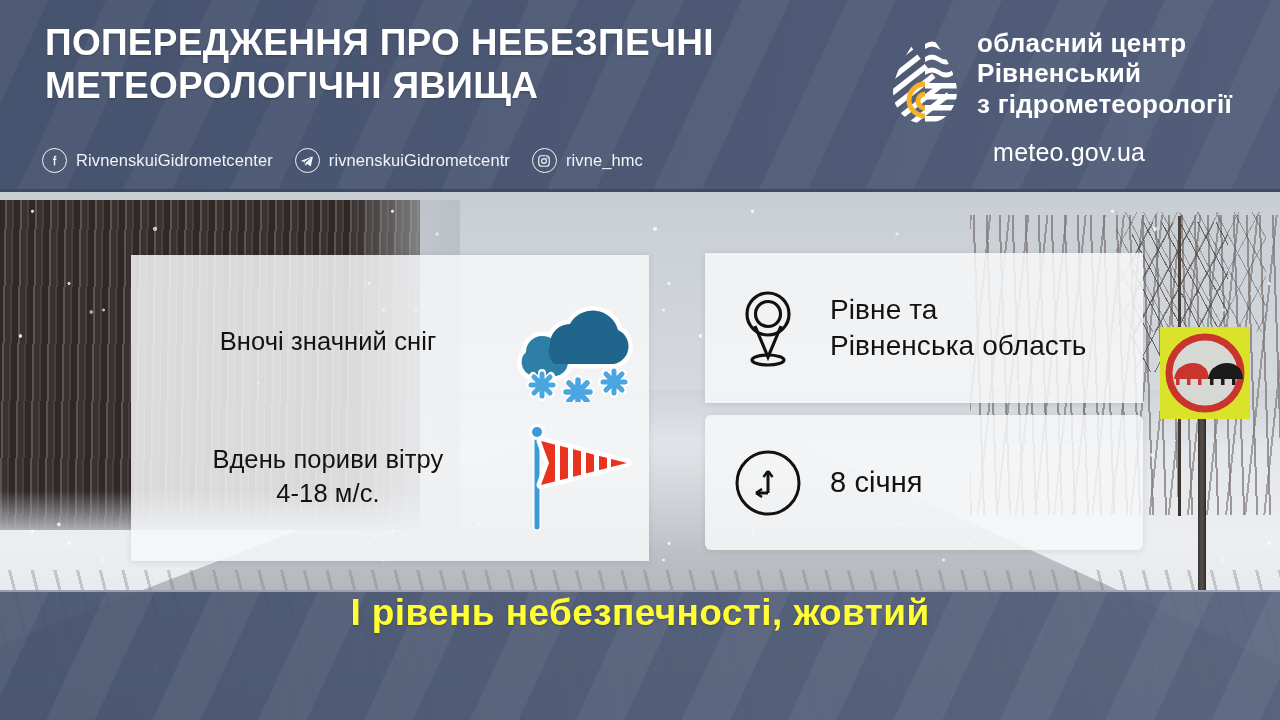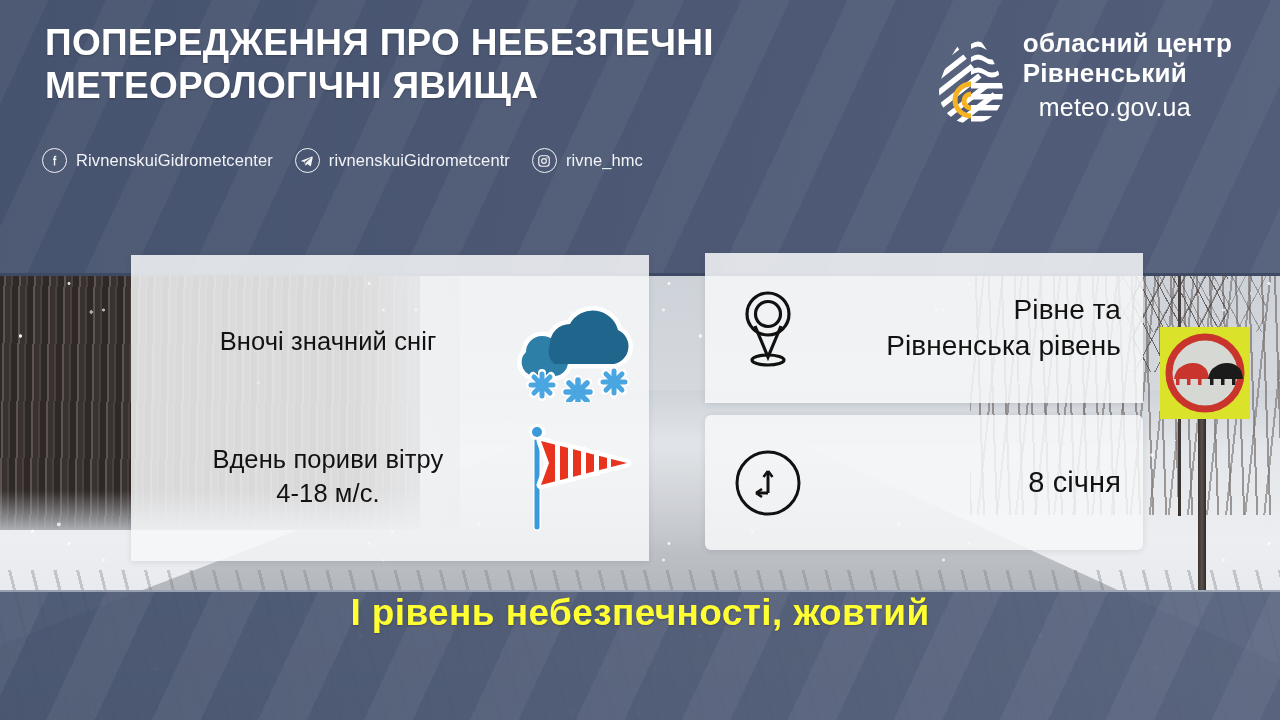--- a/index.html
+++ b/index.html
@@ -82,21 +82,21 @@
       radial-gradient(circle at 95% 60%, rgba(255,255,255,.6) 1.3px, transparent 1.9px),
       radial-gradient(circle at 80% 72%, rgba(255,255,255,.55) 1.6px, transparent 2.1px),
       radial-gradient(circle at 68% 16%, rgba(255,255,255,.5) 1.2px, transparent 1.7px);
     background-size:340px 300px, 420px 380px, 300px 260px, 500px 440px,
                     360px 320px, 480px 400px, 280px 250px, 400px 350px,
                     460px 390px, 520px 430px, 380px 330px;
   }
 
   
   .header {
-    position:absolute; left:0; top:0; width:1280px; height:276px;
+    position:absolute; left:0; top:0; width:1280px; height:192px;
     background:
       repeating-linear-gradient(115deg,
         rgba(255,255,255,.045) 0px, rgba(255,255,255,.045) 44px,
         rgba(255,255,255,0) 44px, rgba(255,255,255,0) 96px),
       linear-gradient(100deg, #46536e 0%, #4c5873 45%, #525e79 100%);
     border-bottom:3px solid #3e4a63;
   }
   .header-title {
     position:absolute; left:45px; top:22px; width:760px;
     color:#ffffff; font-size:37px; line-height:1.16;
@@ -109,21 +109,21 @@
     width:25px; height:25px; border-radius:50%; border:1.8px solid #f2f4f7;
     display:flex; align-items:center; justify-content:center; flex:0 0 auto;
   }
   .social-name { color:#f1f3f6; font-size:16.5px; letter-spacing:.1px; white-space:nowrap; }
 
   
   .logo-block { position:absolute; right:48px; top:26px; display:flex; align-items:flex-start; gap:16px; }
   .logo-mark { width:72px; height:105px; flex:0 0 auto; }
   .logo-text { padding-top:2px; }
   .logo-line { color:#fff; font-size:26px; font-weight:bold; line-height:1.17; letter-spacing:.2px; white-space:nowrap; }
-  .logo-site { color:#fff; font-size:25px; line-height:1.2; margin-top:3px; margin-left:16px; letter-spacing:.2px; }
+  .logo-site { color:#fff; font-size:25px; line-height:1.2; margin-top:18px; margin-left:16px; letter-spacing:.2px; }
 
   
   .panel {
     position:absolute;
     background:rgba(246,247,248,.86);
     box-shadow:0 1px 6px rgba(40,48,64,.12);
   }
   .panel-left { left:131px; top:255px; width:518px; height:306px; }
   .panel-loc  { left:705px; top:253px; width:438px; height:150px; }
   .panel-date { left:705px; top:415px; width:438px; height:135px;border-radius:6px; }
@@ -133,21 +133,21 @@
   .left-row-2 { top:152px; height:140px; }
   .left-text {
     flex:1 1 auto; text-align:center; color:#121212;
     font-size:25.5px; line-height:1.32; padding-left:26px; letter-spacing:.1px;
   }
   .left-icon { width:150px; flex:0 0 auto; display:flex; align-items:center; justify-content:center; }
 
   .right-row { position:absolute; inset:0; display:flex; align-items:center; }
   .right-icon { width:125px; flex:0 0 auto; display:flex; align-items:center; justify-content:center; }
   .right-text {
-    flex:1 1 auto; text-align:right; color:#121212;
+    flex:1 1 auto; text-align:left; color:#121212;
     font-size:28px; line-height:1.3; padding-right:22px; letter-spacing:.1px;
   }
   .right-text.date { font-size:29px; }
 
   
   .road-sign { position:absolute; left:1160px; top:327px; width:90px; height:92px; }
   .sign-post {
     position:absolute; left:1198px; top:415px; width:8px; height:175px;
     background:linear-gradient(to right,#3c3431,#58504c,#2f2926);
   }
@@ -252,20 +252,21 @@
 
           <g fill="none" stroke="#f5b323" stroke-width="5">
             <path d="M36 58 a16 16 0 0 0 -16 16 a16 16 0 0 0 16 16"></path>
             <path d="M36 68 a7 7 0 0 0 -7 7 a7 7 0 0 0 7 7"></path>
           </g>
         </g>
       </svg>
       <div class="logo-text">
         <div class="logo-line">обласний центр</div>
         <div class="logo-line">Рівненський</div>
+        <div class="logo-line">з гідрометеорології</div>
         <div class="logo-site">meteo.gov.ua</div>
       </div>
     </div>
 
   </div>
 
   <div class="panel panel-left">
 
     <div class="left-row left-row-1">
       <div class="left-text">Вночі значний сніг</div>
@@ -342,21 +343,21 @@
       <div class="right-icon">
         <svg width="66" height="86" viewBox="0 0 66 86" fill="none" stroke="#111111" stroke-width="3.2">
           <path d="M33 8 a21 21 0 0 1 0 42 a21 21 0 0 1 0 -42 z"></path>
           <path d="M20 41 L33 72 L46 41"></path>
           <circle cx="33" cy="29" r="12.5"></circle>
           <ellipse cx="33" cy="75" rx="16" ry="5"></ellipse>
         </svg>
       </div>
       <div class="right-text">
         <div>Рівне та</div>
-        <div>Рівненська рівень</div>
+        <div>Рівненська область</div>
       </div>
     </div>
   </div>
 
   <div class="panel panel-date">
     <div class="right-row">
       <div class="right-icon">
         <svg width="74" height="74" viewBox="0 0 74 74" fill="none" stroke="#111111" stroke-width="3">
           <circle cx="37" cy="37" r="31"></circle>
           <path d="M37 47 V25"></path>

